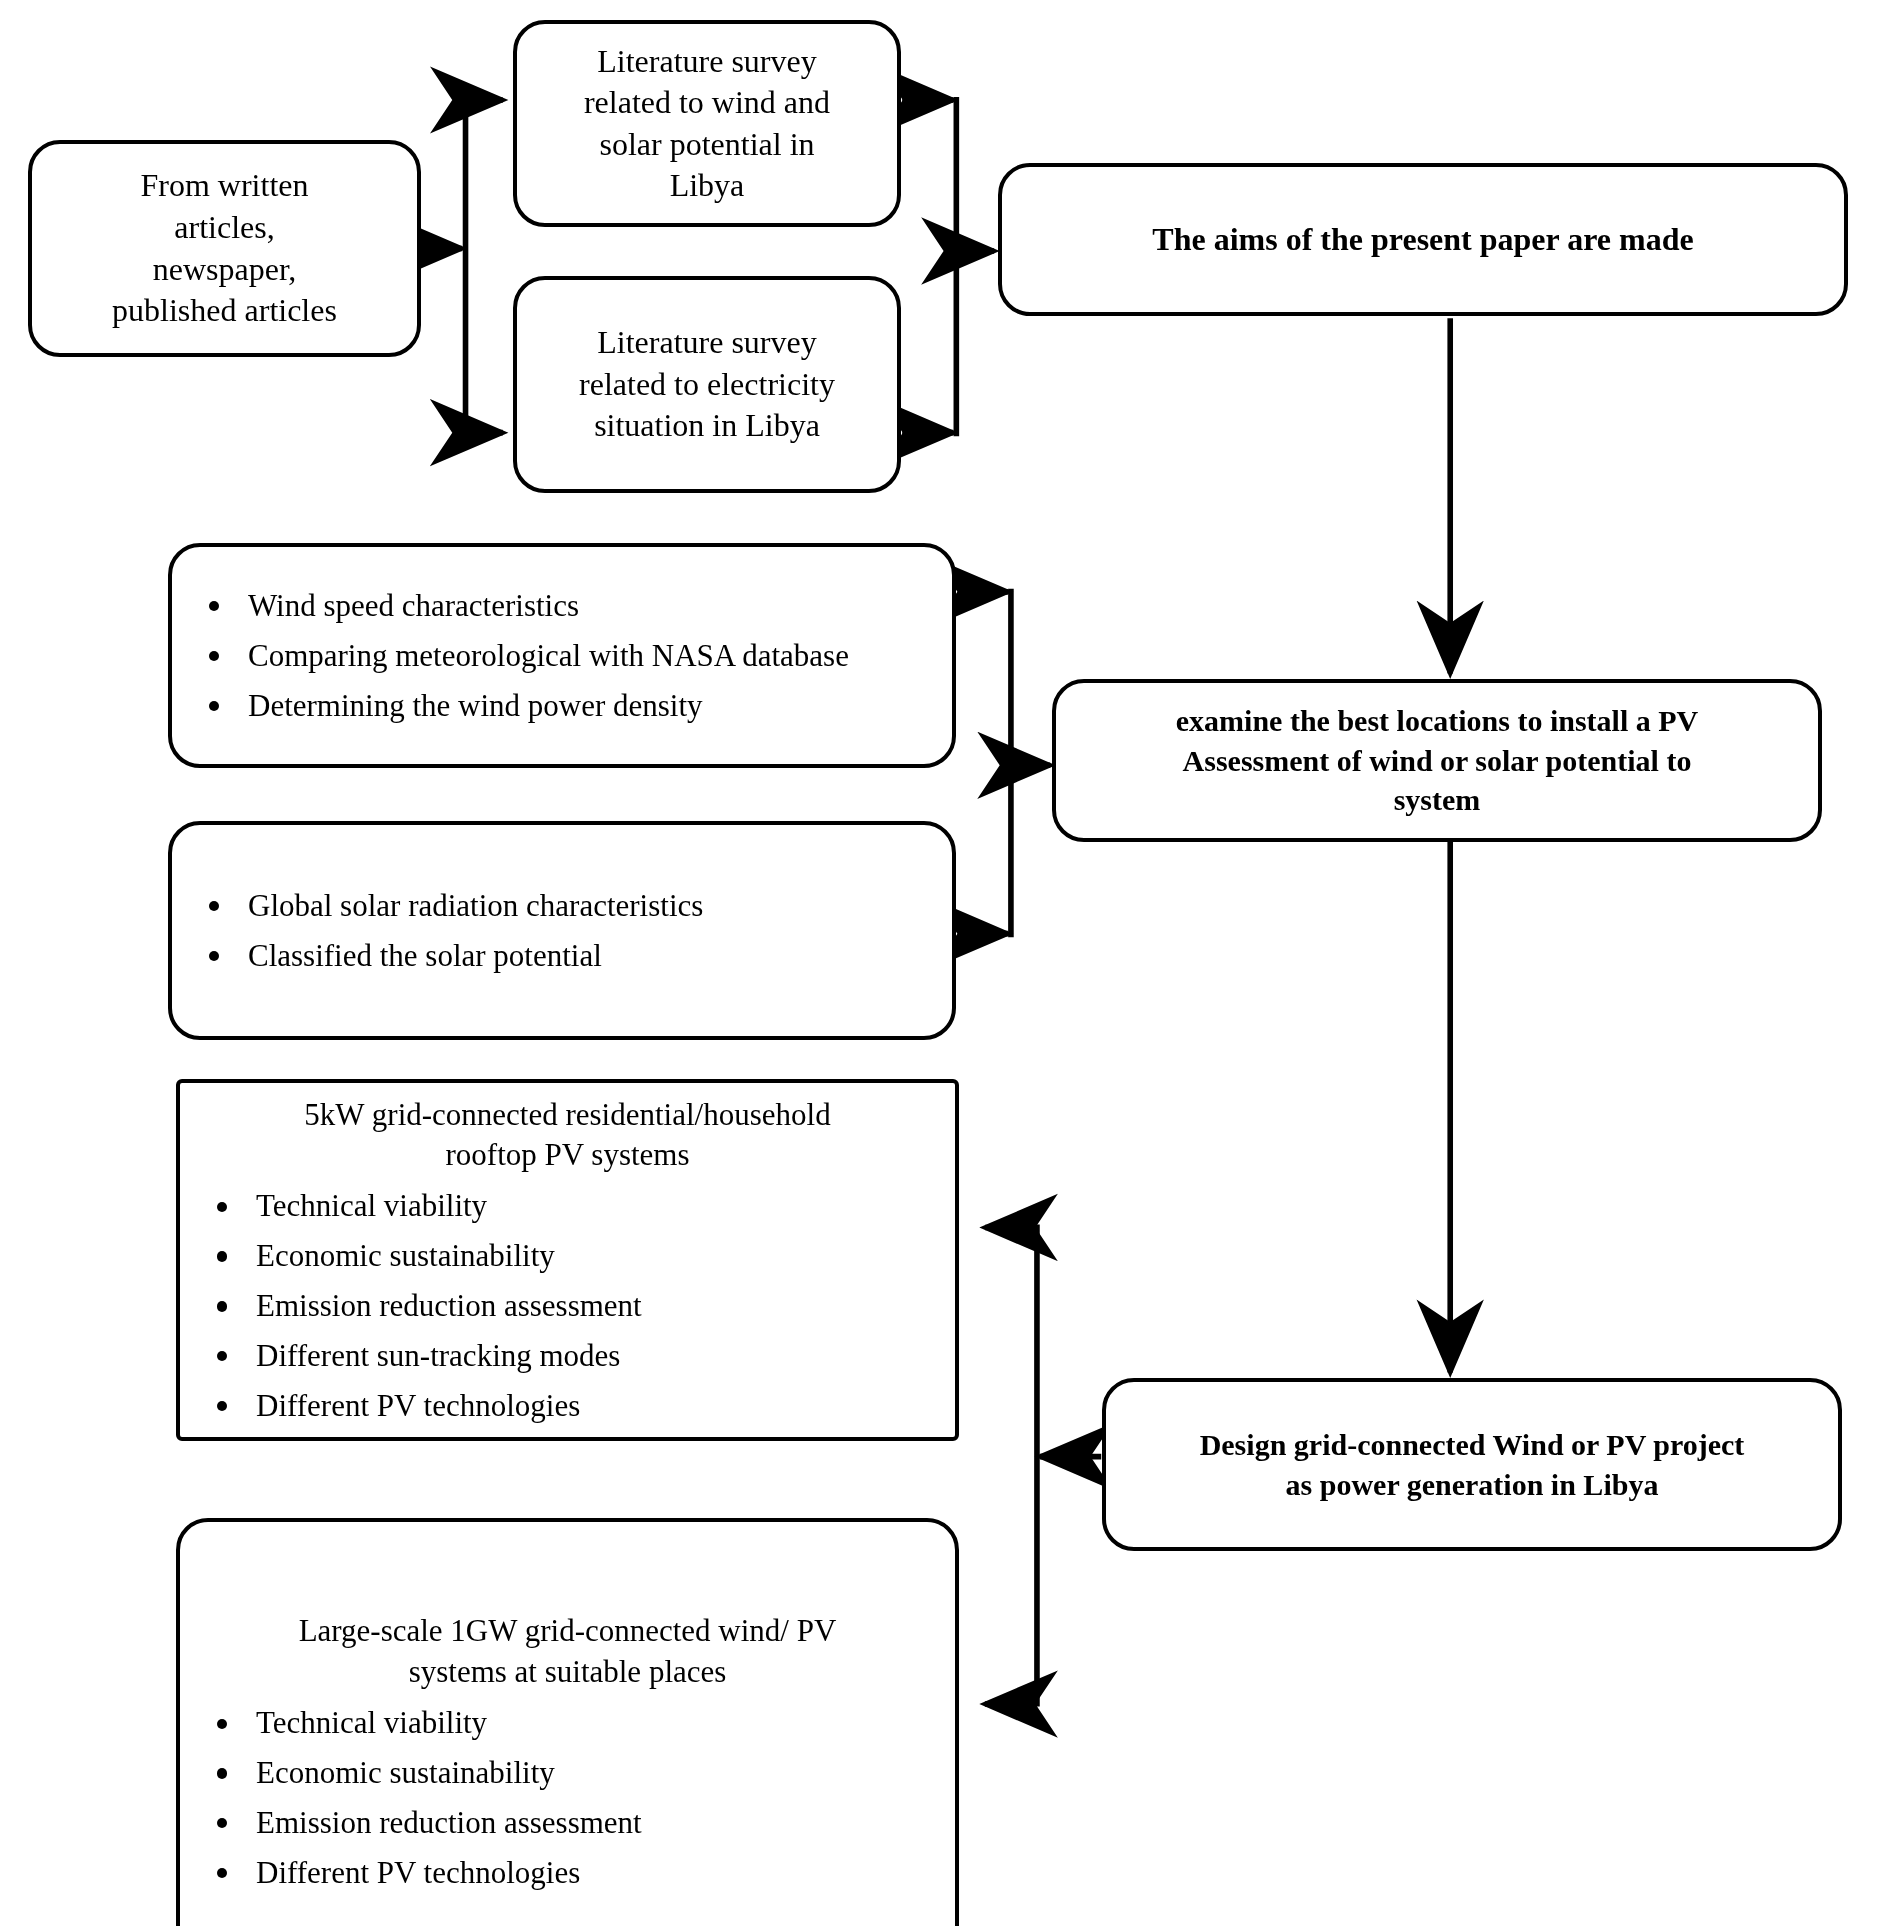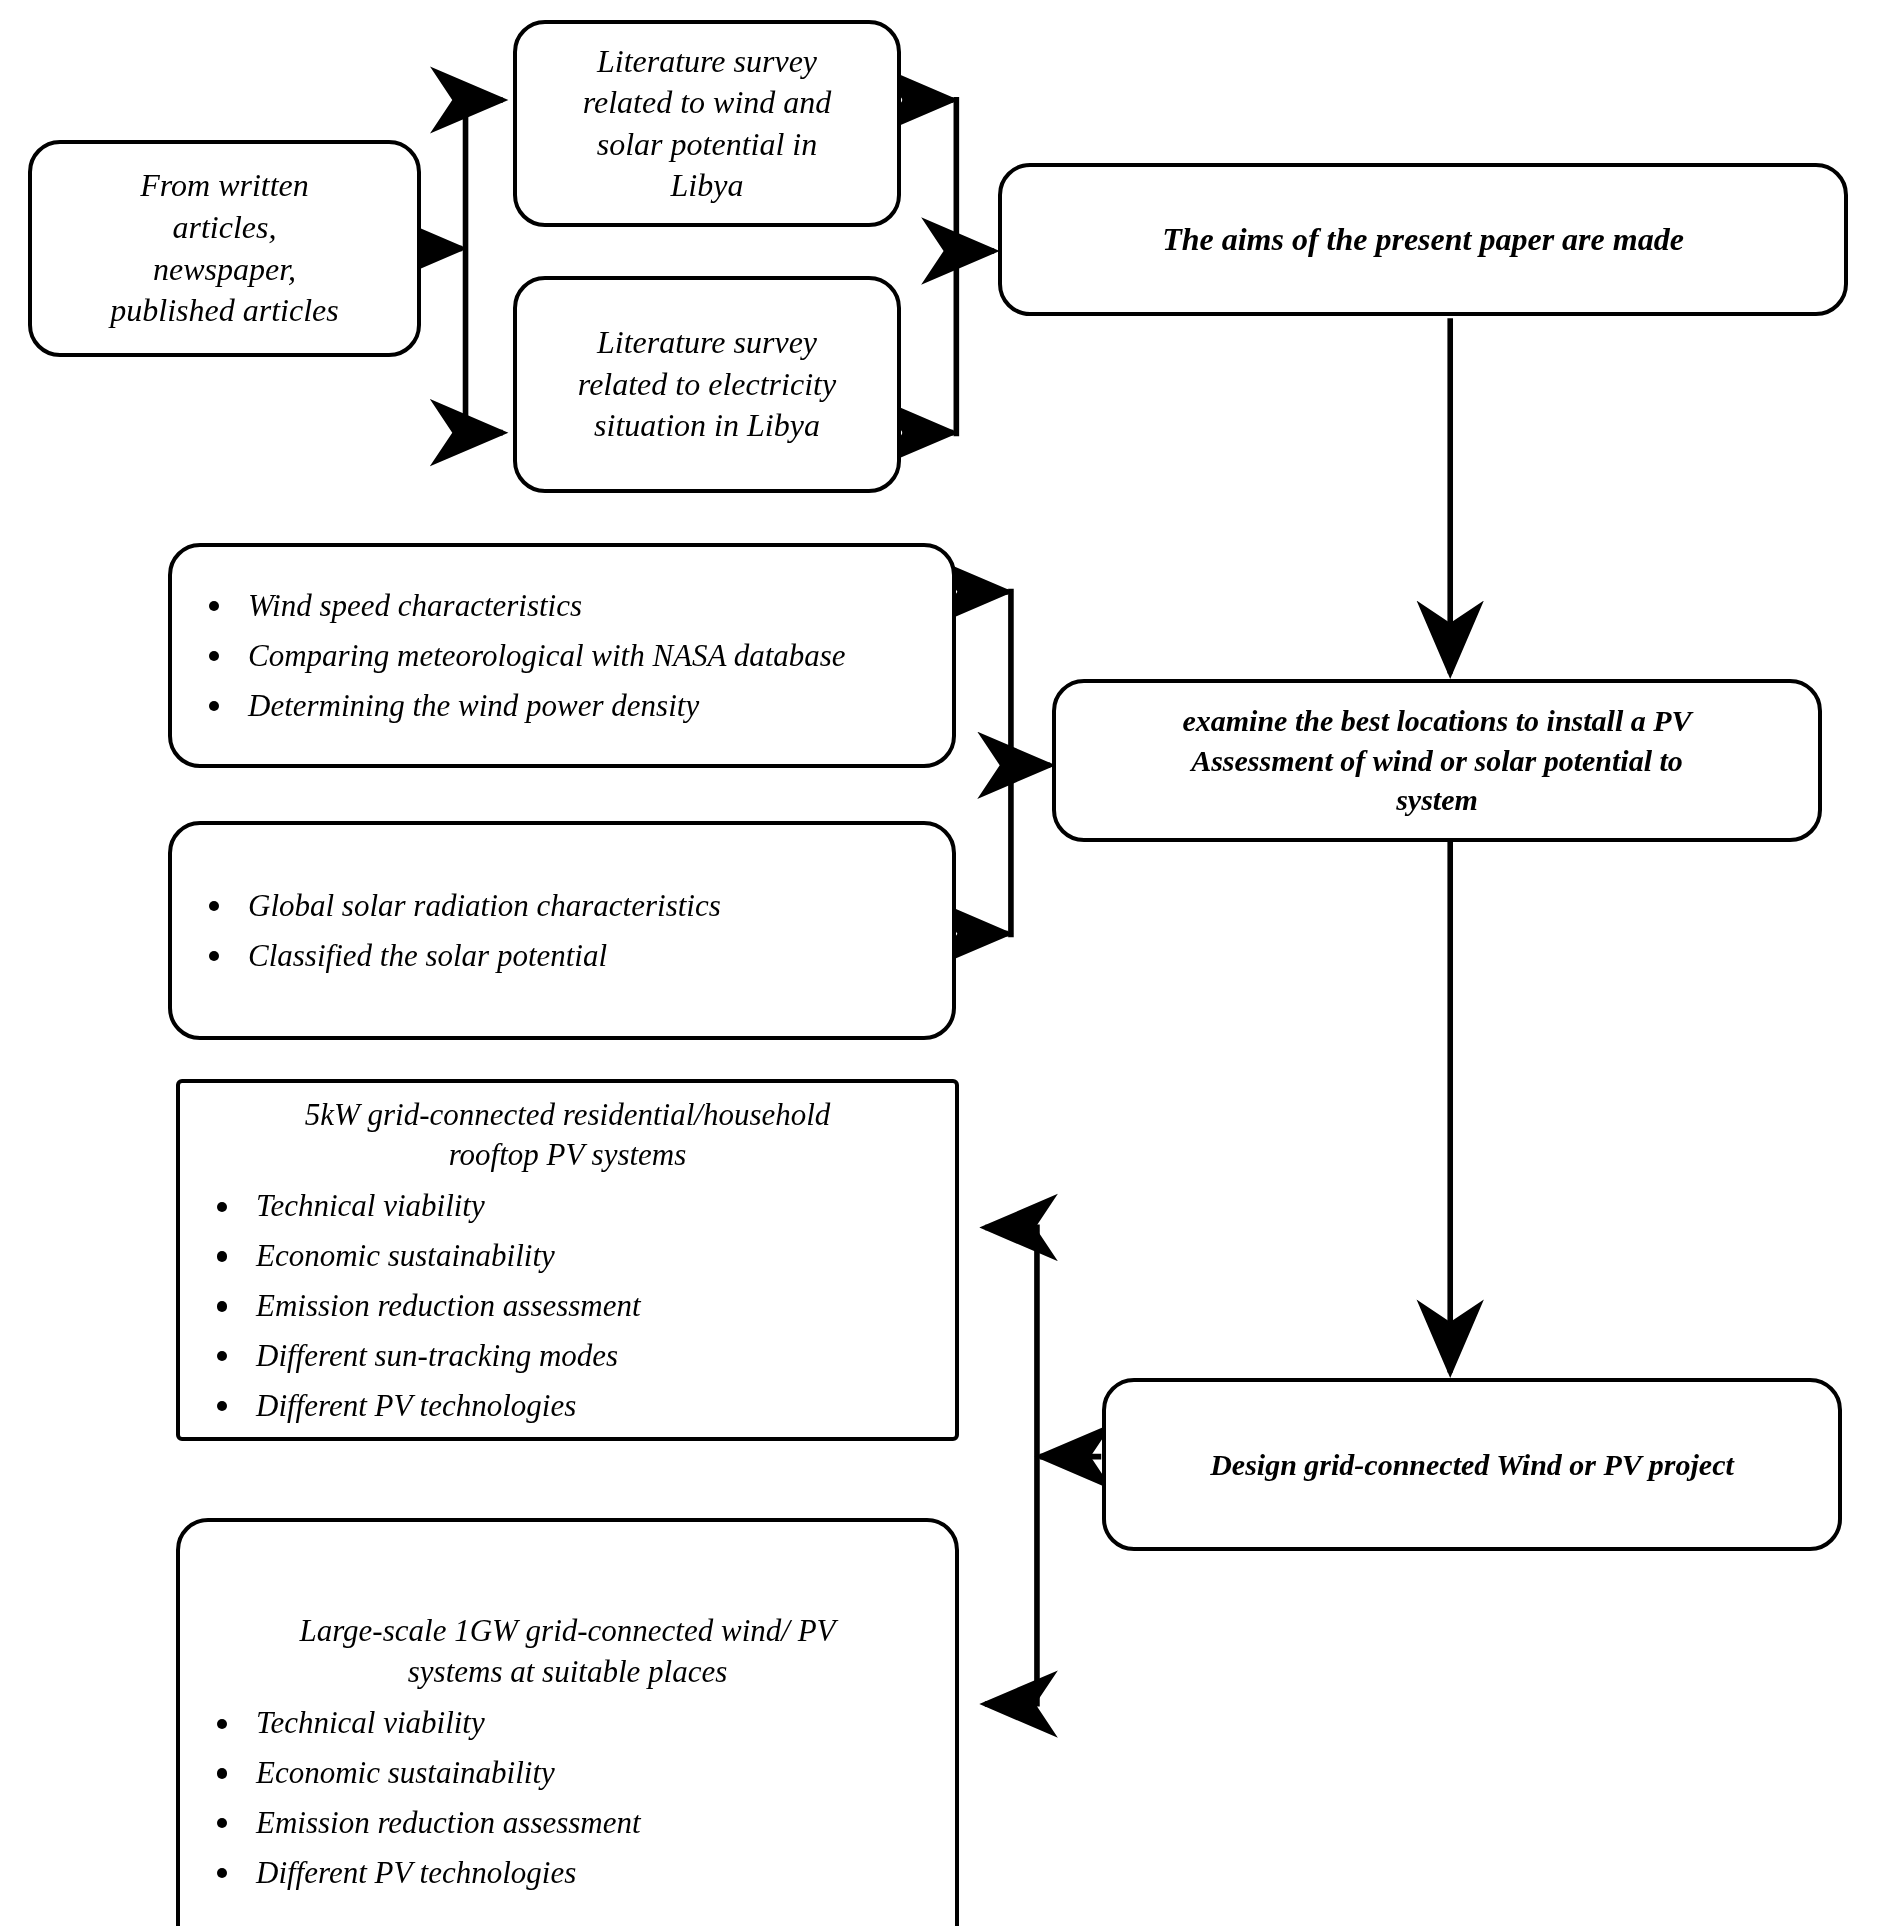--- a/index.html
+++ b/index.html
@@ -16,21 +16,20 @@
     position:absolute;
     box-sizing:border-box;
     background:#ffffff;
     border:4.6px solid #000000;
     border-radius:32px;
     display:flex;
     flex-direction:column;
     justify-content:center;
     color:#000000;
     z-index:3;
-    font-style:italic;
   }
   .node.centered{align-items:center;text-align:center;}
   .node .line{width:100%;}
   .t-bold{font-weight:700;}
   
   .fs-lg{font-size:32px;line-height:1.30;}
   .fs-md{font-size:30px;line-height:1.32;}
   
   ul.bullets{
     list-style:none;
@@ -181,20 +180,21 @@
       <li>Technical viability</li>
       <li>Economic sustainability</li>
       <li>Emission reduction assessment</li>
       <li>Different sun-tracking modes</li>
       <li>Different PV technologies</li>
     </ul>
   </div>
 
   <div class="node centered" style="left:1102px;top:1378px;width:740px;height:173px;">
     <div class="line fs-md t-bold">Design grid-connected Wind or PV project</div>
+    <div class="line fs-md t-bold">as power generation in Libya</div>
   </div>
 
   <div class="node" style="left:176px;top:1518px;width:783px;height:468px;">
     <div class="heading">
       <div>Large-scale 1GW grid-connected wind/ PV</div>
       <div>systems at suitable places</div>
     </div>
     <ul class="bullets">
       <li>Technical viability</li>
       <li>Economic sustainability</li>

